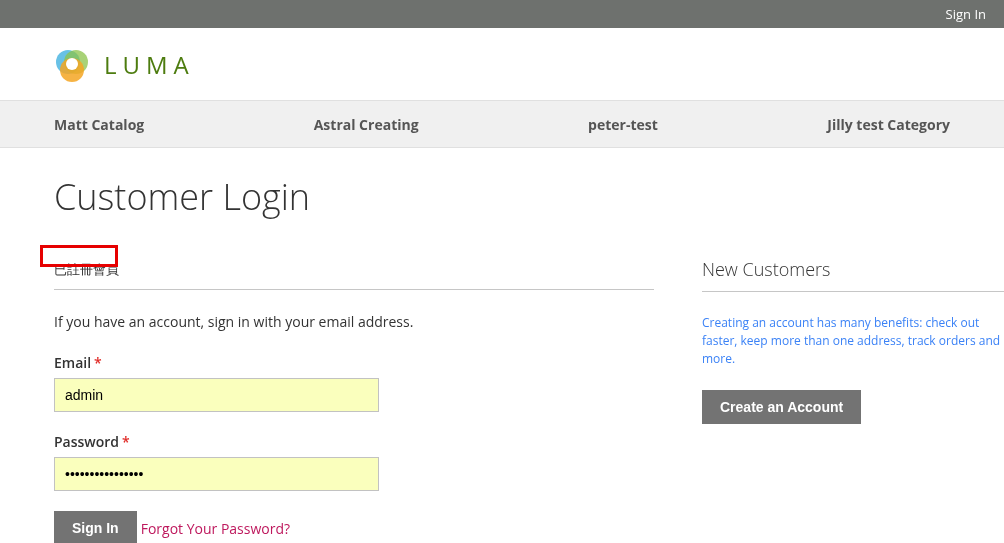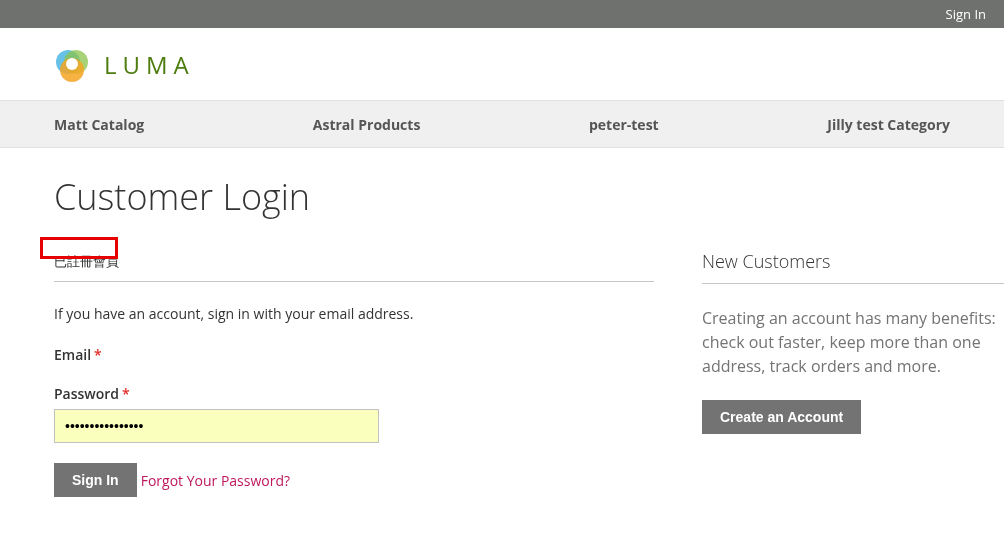--- a/index.html
+++ b/index.html
@@ -10,21 +10,21 @@
   
   .header { padding: 18px 0 18px 54px; }
   .logo { display: flex; align-items: center; gap: 14px; }
   .logo-mark { position: relative; width: 36px; height: 36px; }
   .brand-text { font-size: 24px; font-weight: 400; letter-spacing: 6px; color: #4d7c0f; }
   
   .nav { background: #f0f0f0; border-top: 1px solid #e0e0e0; border-bottom: 1px solid #e0e0e0; padding: 0 54px; height: 48px; display: flex; align-items: center; gap: 40px; justify-content: space-between; }
   .nav a { color: #555; font-size: 14px; font-weight: 700; text-decoration: none; }
   
   .page { padding: 24px 0 0 54px; }
-  .page-title { font-size: 36px; font-weight: 300; color: #333; margin-bottom: 28px; }
+  .page-title { font-size: 36px; font-weight: 300; color: #333; margin-bottom: 36px; }
   
   .columns { display: flex; gap: 48px; }
   .col-main { width: 600px; }
   .col-side { flex: 1; }
   
   .block-title { font-size: 18px; font-weight: 300; color: #333; padding-bottom: 10px; border-bottom: 1px solid #c6c6c6; margin-bottom: 22px; }
   .title-row { border-bottom: 1px solid #c6c6c6; margin-bottom: 22px; position: relative; }
   .title-row .hl { position: absolute; left: -14px; top: -12px; border: 3px solid #e60000; padding: 6px 60px 10px 12px; pointer-events: none; }
   .title-row .txt { font-size: 13px; font-weight: 300; color: #333; display: inline-block; padding-bottom: 10px; }
   
@@ -32,21 +32,21 @@
   
   .field { margin-bottom: 20px; }
   .field label { display: block; font-size: 14px; font-weight: 600; color: #333; margin-bottom: 6px; }
   .req { color: #e02b27; margin-left: 3px; }
   .field input { width: 325px; height: 34px; padding: 0 10px; font-size: 14px; border: 1px solid #c2c2c2; background: #faffbd; }
   
   .btn-primary { background: #737373; color: #fff; border: none; padding: 9px 18px; font-size: 14px; font-weight: 600; cursor: pointer; }
   .forgot { color: #be185d; font-size: 14px; text-decoration: none; margin-left: 4px; }
   .actions { display: flex; align-items: center; margin-top: 20px; }
   
-  .side-note { font-size: 16px; color: #737373; line-height: 1.5; margin-bottom: 22px; }
+  .side-note { font-size: 12px; color: #3b82f6; line-height: 1.5; margin-bottom: 22px; }
 </style>
 </head>
 <body>
 
 <div class="top-bar">
   <a href="#">Sign In</a>
 </div>
 
 <div class="header">
   <div class="logo">
@@ -57,38 +57,39 @@
         <circle cx="18" cy="24" r="12" fill="#f5a623" opacity="0.85"></circle>
         <circle cx="18" cy="18" r="6" fill="#fff"></circle>
       </svg>
     </span>
     <span class="brand-text">LUMA</span>
   </div>
 </div>
 
 <div class="nav">
   <a href="#">Matt Catalog</a>
-  <a href="#">Astral Products</a>
+  <a href="#">Astral Creating</a>
   <a href="#">peter-test</a>
   <a href="#">Jilly test Category</a>
 </div>
 
 <div class="page">
   <h1 class="page-title">Customer Login</h1>
 
   <div class="columns">
     <div class="col-main">
       <div class="title-row">
         <span class="txt">已註冊會員</span>
         <span class="hl"></span>
       </div>
       <div class="note">If you have an account, sign in with your email address.</div>
 
       <div class="field">
         <label><span>Email</span><span class="req">*</span></label>
+        <input type="text" value="admin" style="">
       </div>
 
       <div class="field">
         <label><span>Password</span><span class="req">*</span></label>
         <input type="password" value="••••••••••••••••" style="">
       </div>
 
       <div class="actions">
         <button class="btn-primary">Sign In</button>
         <a href="#" class="forgot">Forgot Your Password?</a>

